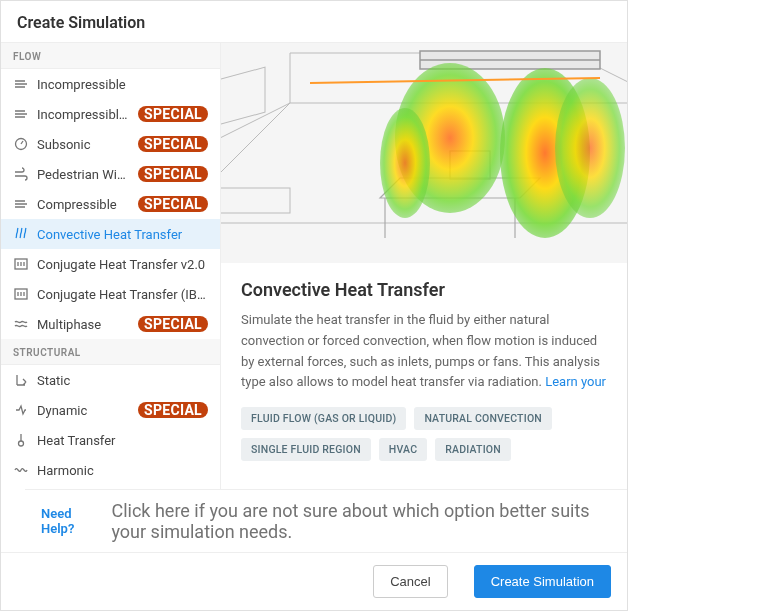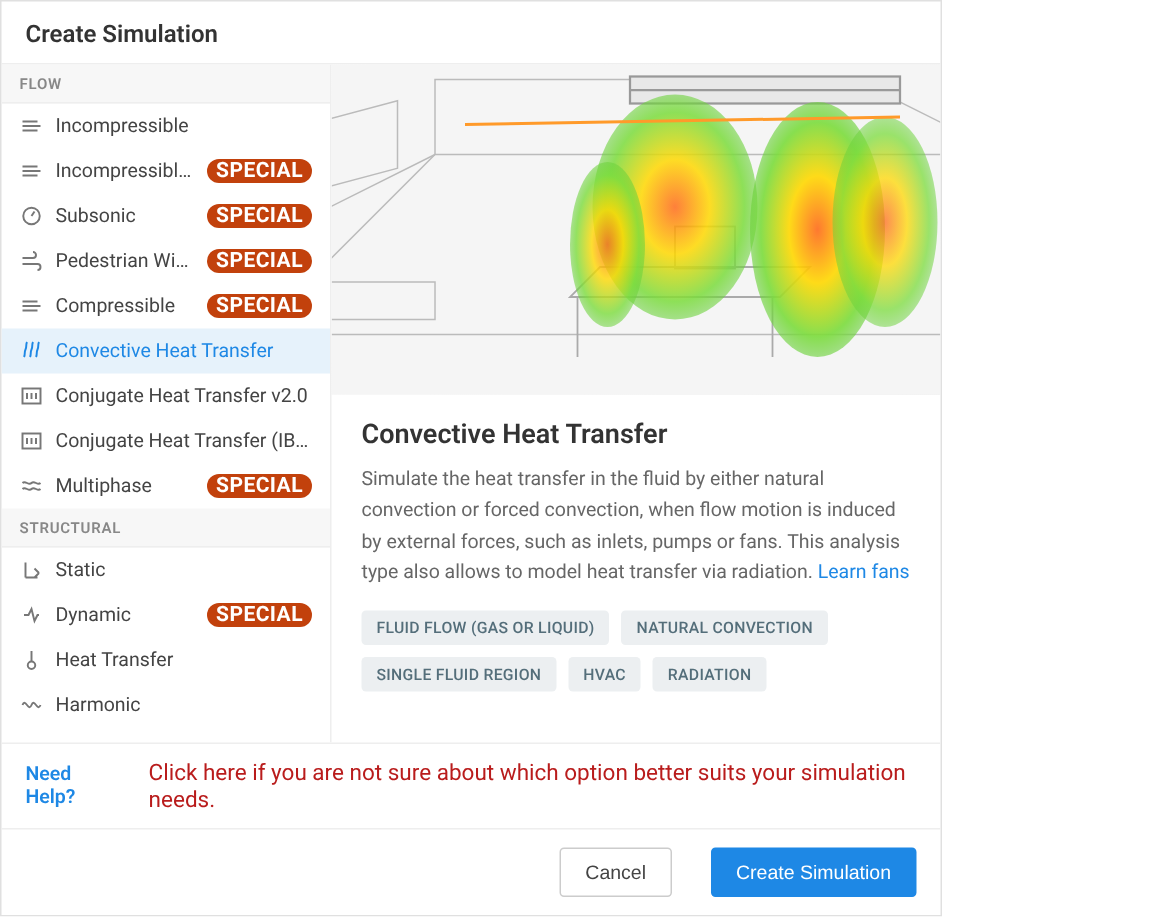--- a/index.html
+++ b/index.html
@@ -19,23 +19,23 @@
 .badge { font-size: 14px; font-weight: 700; background: #c2410c; color: #fff; padding: 0 6px; border-radius: 8px; letter-spacing: 0.3px; }
 .content { flex: 1; display: flex; flex-direction: column; overflow-y: auto; }
 .preview { height: 220px; background: linear-gradient(135deg, #f4f4f4 0%, #e8e8e8 100%); position: relative; overflow: hidden; }
 .preview svg { width: 100%; height: 100%; }
 .detail { padding: 16px 20px; }
 .detail h2 { font-size: 18px; font-weight: 600; color: #333; margin-bottom: 10px; }
 .detail p { font-size: 13px; line-height: 1.6; color: #666; margin-bottom: 14px; }
 .detail a { color: #1e88e5; text-decoration: none; }
 .tags { display: flex; flex-wrap: wrap; gap: 8px; }
 .tag { background: #eceff1; color: #546e7a; font-size: 10.5px; font-weight: 500; padding: 5px 10px; border-radius: 3px; letter-spacing: 0.2px; text-align: right; }
-.help-row { display: flex; align-items: center; gap: 20px; padding: 10px 16px; border-top: 1px solid #eee; }
+.help-row { display: flex; align-items: center; gap: 20px; padding: 10px 16px; border-top: 1px solid #eee; margin-left: 24px; }
 .help-link { color: #1e88e5; font-weight: 600; font-size: 13px; cursor: pointer; }
-.help-text { color: #b91c1c; font-size: 15px; }
+.help-text { color: #737373; font-size: 18px; }
 .footer { display: flex; justify-content: flex-end; gap: 26px; padding: 12px 16px; border-top: 1px solid #eee; }
 .btn { padding: 8px 16px; font-size: 13px; border-radius: 3px; cursor: pointer; border: 1px solid #ccc; background: #fff; color: #444; }
 .btn.primary { background: #1e88e5; border-color: #1e88e5; color: #fff; font-weight: 500; }
 </style>
 </head>
 <body>
 
 <div class="modal">
   <div class="header">
     <h1>Create Simulation</h1>
@@ -215,21 +215,21 @@
           <ellipse cx="395" cy="110" rx="45" ry="85" fill="url(#heat)" opacity="0.9"></ellipse>
           <ellipse cx="255" cy="120" rx="25" ry="55" fill="url(#heat)" opacity="0.8"></ellipse>
           <ellipse cx="440" cy="105" rx="35" ry="70" fill="url(#heat)" opacity="0.75"></ellipse>
           <line x1="160" y1="40" x2="450" y2="35" stroke="#ff9a2a" stroke-width="2"></line>
         </svg>
       </div>
 
       <div class="detail">
         <h2>Convective Heat Transfer</h2>
         <p>
-          <span>Simulate the heat transfer in the fluid by either natural convection or forced convection, when flow motion is induced by external forces, such as inlets, pumps or fans. This analysis type also allows to model heat transfer via radiation. </span><a href="#">Learn fans</a>
+          <span>Simulate the heat transfer in the fluid by either natural convection or forced convection, when flow motion is induced by external forces, such as inlets, pumps or fans. This analysis type also allows to model heat transfer via radiation. </span><a href="#">Learn your</a>
         </p>
         <div class="tags">
           <span class="tag">FLUID FLOW (GAS OR LIQUID)</span>
           <span class="tag">NATURAL CONVECTION</span>
           <span class="tag">SINGLE FLUID REGION</span>
           <span class="tag">HVAC</span>
           <span class="tag">RADIATION</span>
         </div>
       </div>
     </div>

